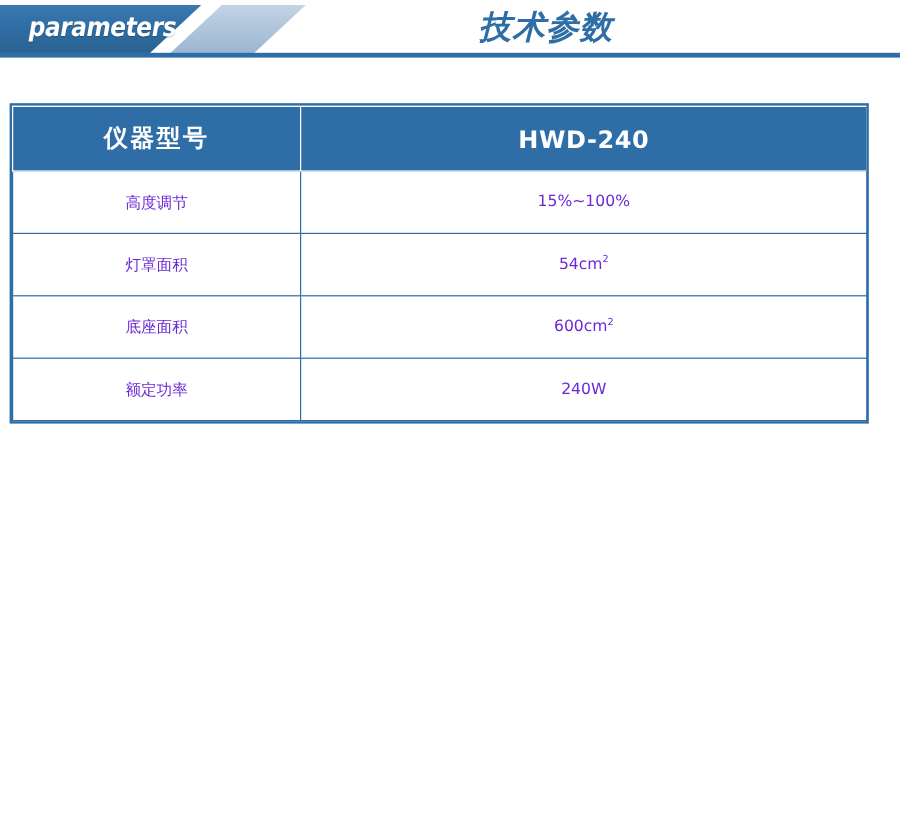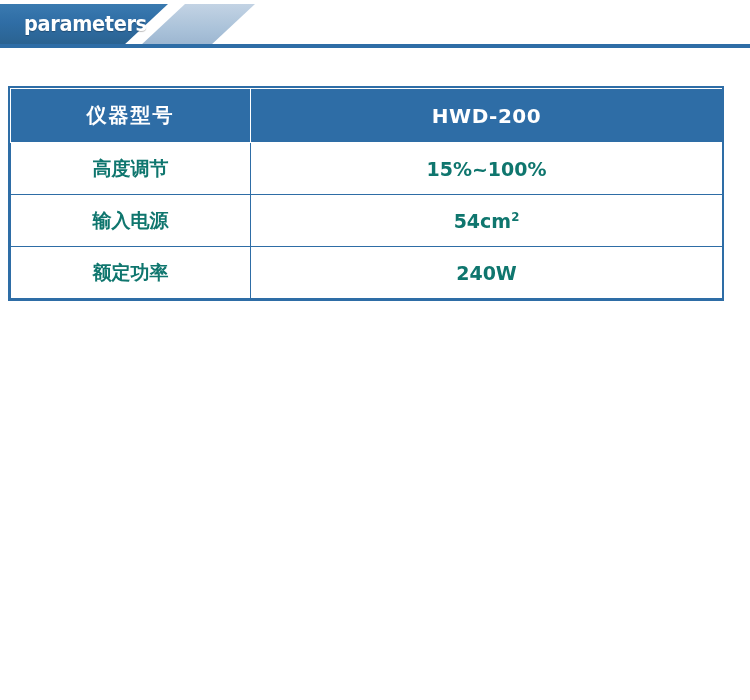--- a/index.html
+++ b/index.html
@@ -12,20 +12,21 @@
     background: #ffffff;
     font-family: "Liberation Sans", "DejaVu Sans", sans-serif;
     overflow: hidden;
   }
 
   
   .banner {
     position: relative;
     width: 606px;
     height: 60px;
+    font-style: italic;
   }
   
   .banner-block {
     position: absolute;
     left: 0;
     top: 4px;
     width: 215px;
     height: 42px;
     background: linear-gradient(180deg, #3a7ab0 0%, #2f6da5 45%, #2a628f 100%);
     clip-path: polygon(0 0, 168px 0, 123px 100%, 0 100%);
@@ -92,24 +93,24 @@
     table-layout: fixed;
   }
   table.spec col.c-label { width: 240px; }
   table.spec col.c-value { width: 472px; }
 
   table.spec td {
     border: 1px solid #2e6da6;
     text-align: center;
     vertical-align: middle;
     height: 51px;
-    color: #0f766e;
+    color: #6d28d9;
     font-family: "DejaVu Sans", sans-serif;
-    font-size: 19px;
-    font-weight: bold;
+    font-size: 13px;
+    font-weight: normal;
     padding: 0 6px;
   }
   table.spec tr.head td {
     background: #2e6da6;
     color: #ffffff;
     font-weight: bold;
     font-size: 20px;
     height: 53px;
     border: 1px solid #ffffff;
     box-shadow: inset 0 0 0 1px #2e6da6;
@@ -131,40 +132,45 @@
   .val { white-space: pre; margin-top: 34px; }
 </style>
 </head>
 <body>
 
 <div class="banner">
   <div class="banner-block"></div>
   <div class="banner-accent"></div>
   <div class="banner-rule"></div>
   <div class="banner-label">parameters</div>
+  <div class="banner-title">技术参数</div>
 </div>
 
 <div class="table-wrap">
   <table class="spec">
     <colgroup>
       <col class="c-label">
       <col class="c-value">
     </colgroup>
     <tbody>
       <tr class="head">
         <td class="head-label">仪器型号</td>
-        <td class="head-value">HWD-200</td>
+        <td class="head-value">HWD-240</td>
       </tr>
     <tr>
           <td>高度调节</td>
           <td><span class="val">15%~100%</span></td>
         </tr>
         <tr>
-          <td>输入电源</td>
+          <td>灯罩面积</td>
           <td><span class="val">54cm</span><sup>2</sup></td>
+        </tr>
+        <tr>
+          <td>底座面积</td>
+          <td><span class="val">600cm</span><sup>2</sup></td>
         </tr>
         <tr>
           <td>额定功率</td>
           <td><span class="val">240W</span></td>
         </tr>
       </tbody>
   </table>
 </div>
 
 </body></html>

